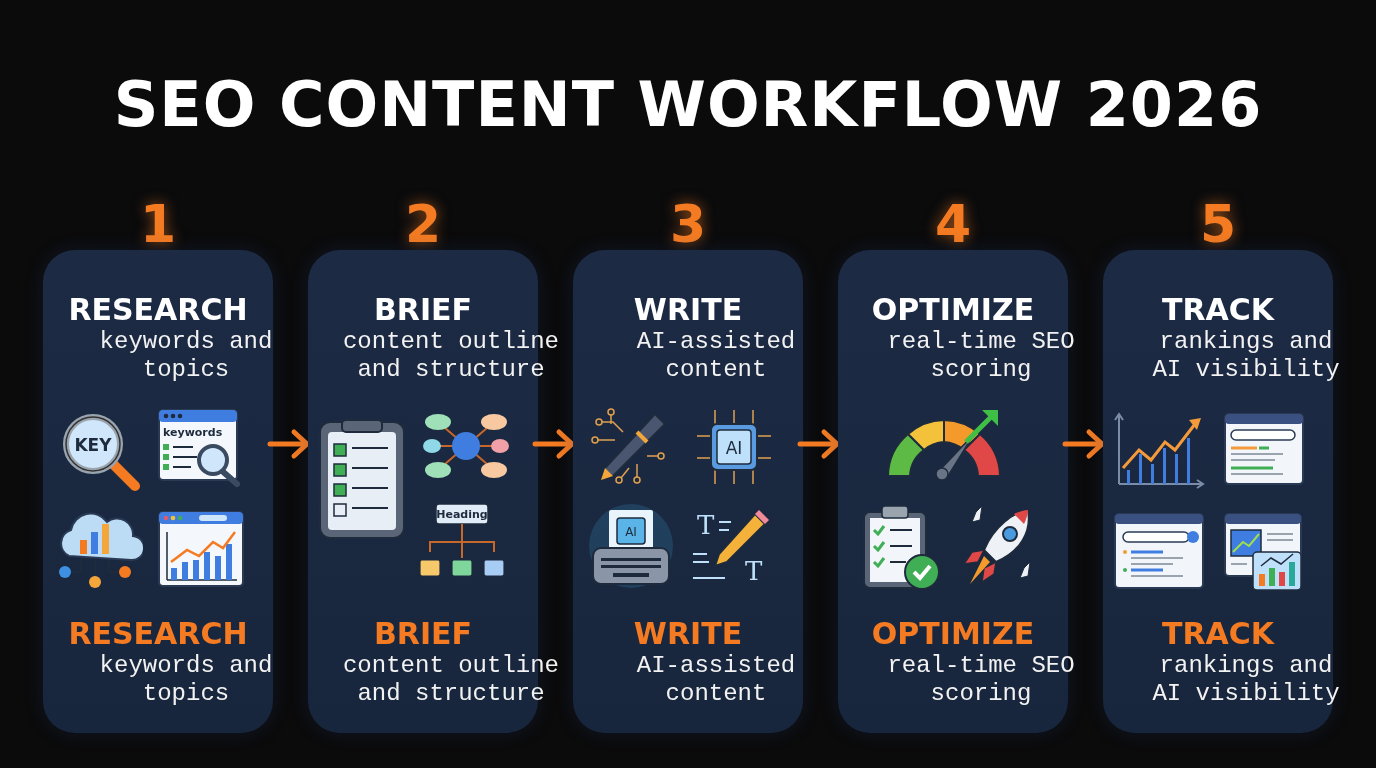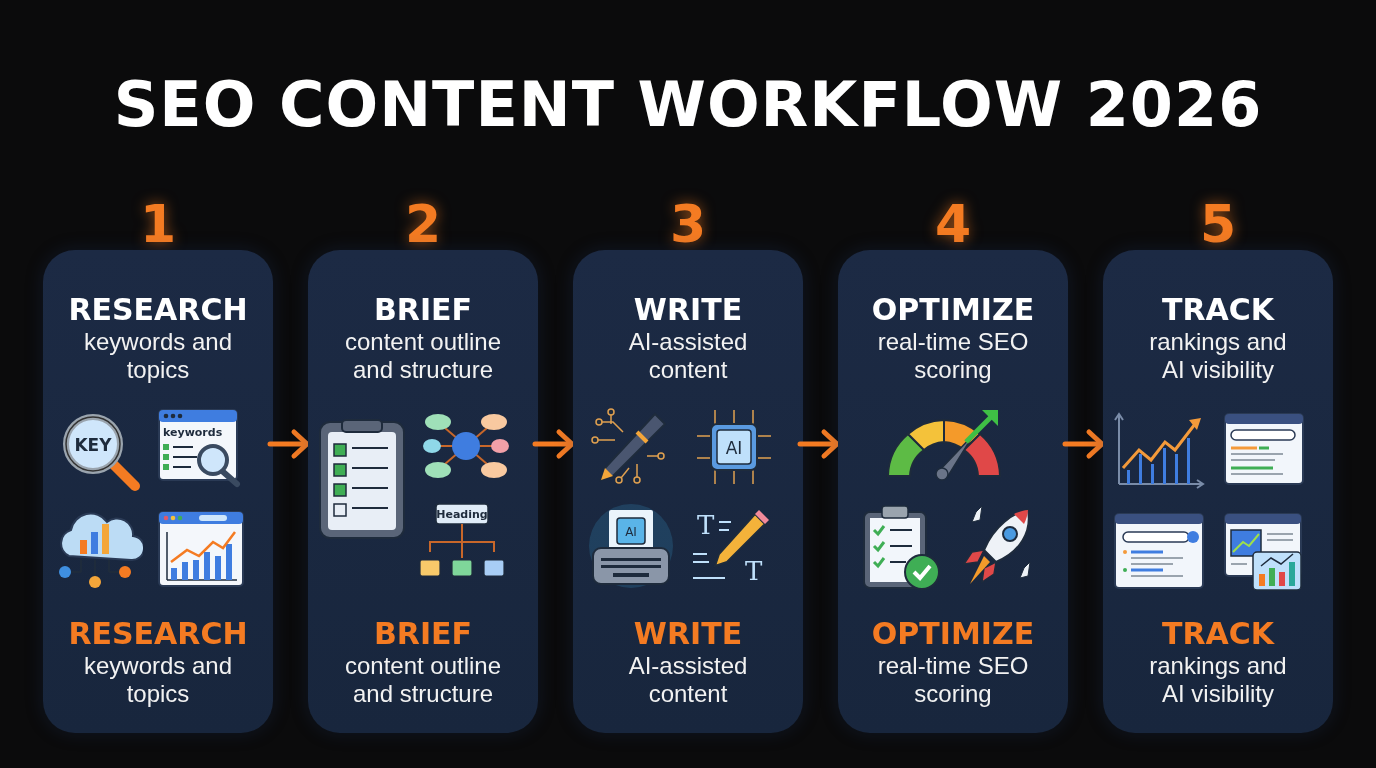--- a/index.html
+++ b/index.html
@@ -1,21 +1,21 @@
 <!DOCTYPE html>
 <html><head>
 <meta charset="utf-8">
 <style>
   html,body{margin:0;padding:0;}
   body{width:1376px;height:768px;background:#0b0b0c;overflow:hidden;position:relative;font-family:"Liberation Sans",sans-serif;}
   .title{position:absolute;left:0;top:68px;width:1376px;text-align:center;color:#fff;font-weight:bold;font-size:62px;letter-spacing:1px;font-family:"DejaVu Sans",sans-serif;}
   .card{position:absolute;top:226px;width:230px;height:483px;background:linear-gradient(180deg,#1c2a44 0%,#18263d 100%);border-radius:32px;box-shadow:0 0 18px rgba(30,60,110,0.25);margin-top:24px;}
   .num{position:absolute;top:194px;width:230px;text-align:center;color:#f47b22;font-weight:bold;font-size:52px;font-family:"DejaVu Sans",sans-serif;text-shadow:0 0 14px rgba(244,123,34,0.6);}
   .head{position:absolute;top:268px;width:100%;text-align:center;color:#fff;font-weight:bold;font-size:30px;font-family:"DejaVu Sans",sans-serif;}
-  .sub{position:absolute;width:100%;text-align:center;color:#f2f2f2;font-size:24px;line-height:28px;font-family:Liberation Sans, sans-serif;}
+  .sub{position:absolute;width:100%;text-align:center;color:#f2f2f2;font-size:24px;line-height:28px;font-family:Liberation Mono, monospace;padding-left:28px;}
   .card .head{top:42px;}
   .card .sub.top{top:78px;}
   .card .head.bot{top:366px;color:#f47b22;}
   .card .sub.bot{top:402px;}
   .icons{position:absolute;left:8px;top:152px;width:194px;height:190px;}
   .icons svg{position:absolute;}
   .arrow{position:absolute;top:424px;width:50px;height:40px;}
 </style>
 </head>
 <body>

